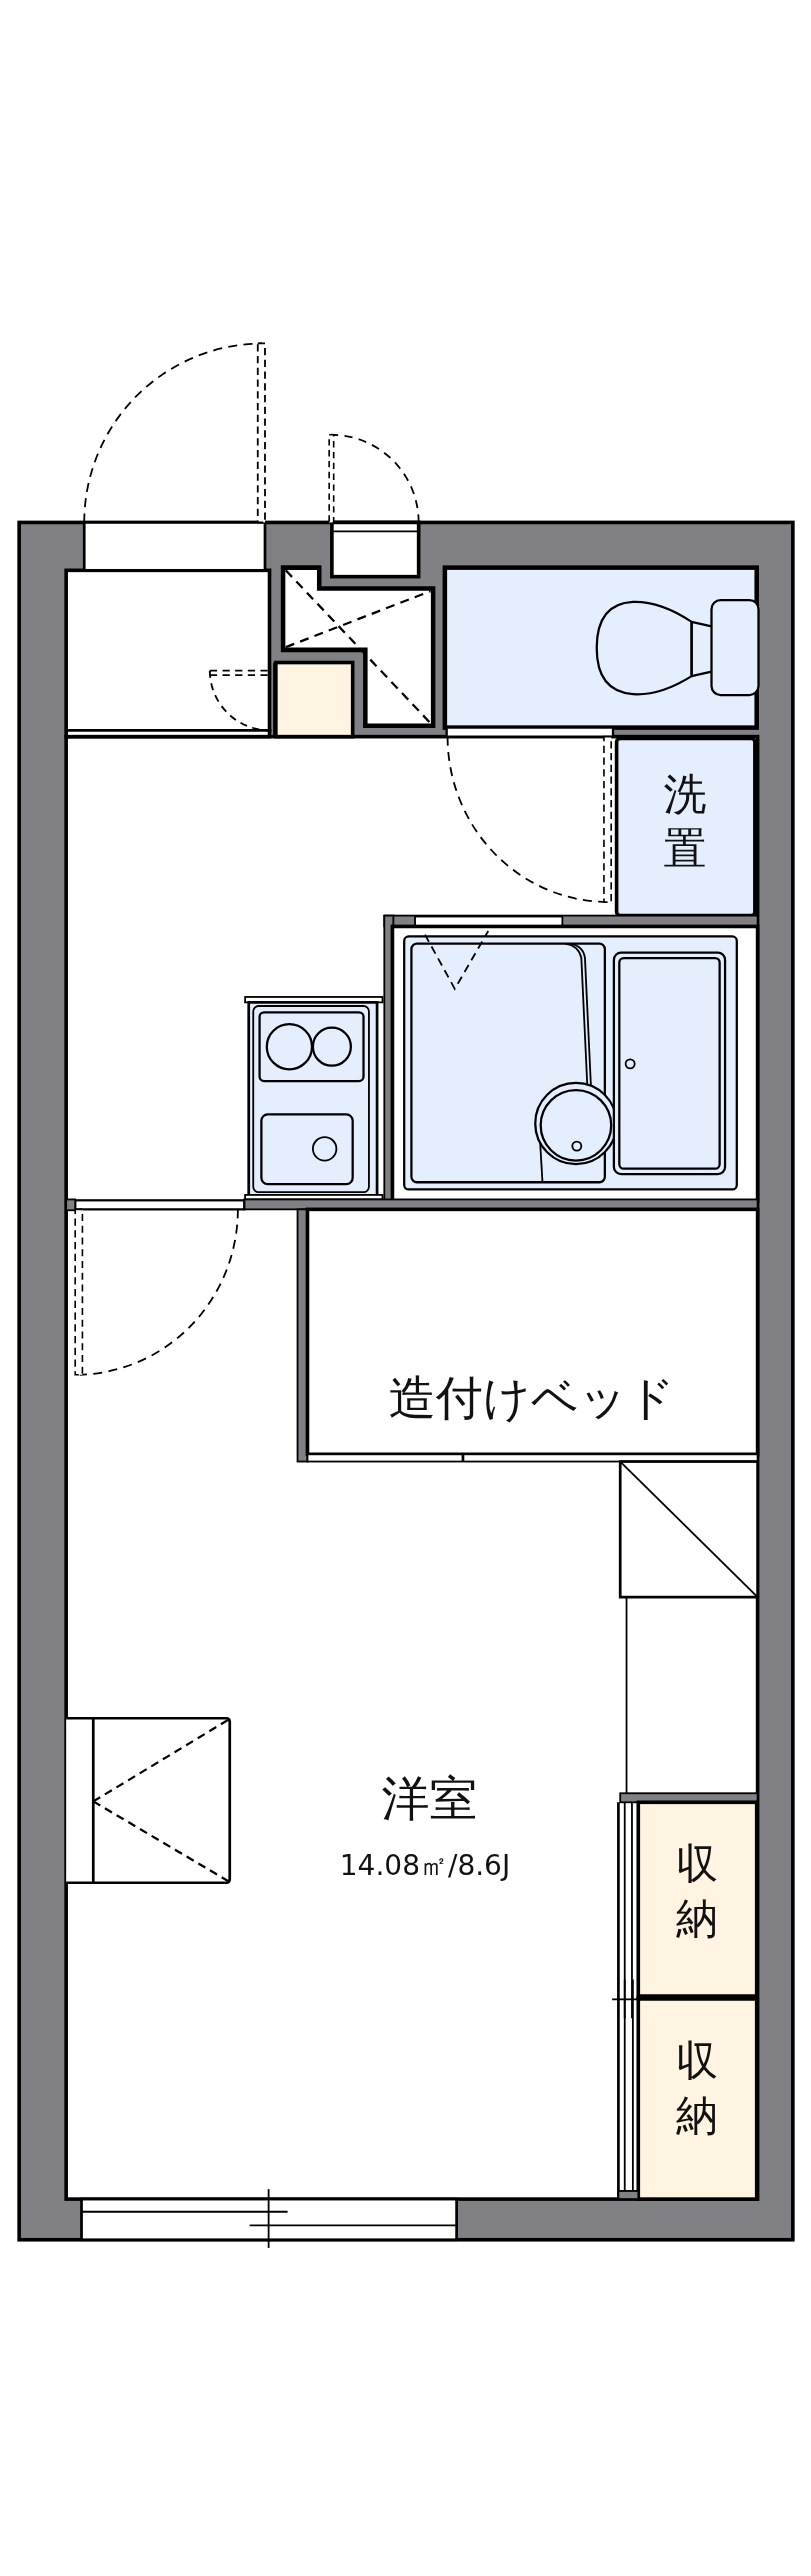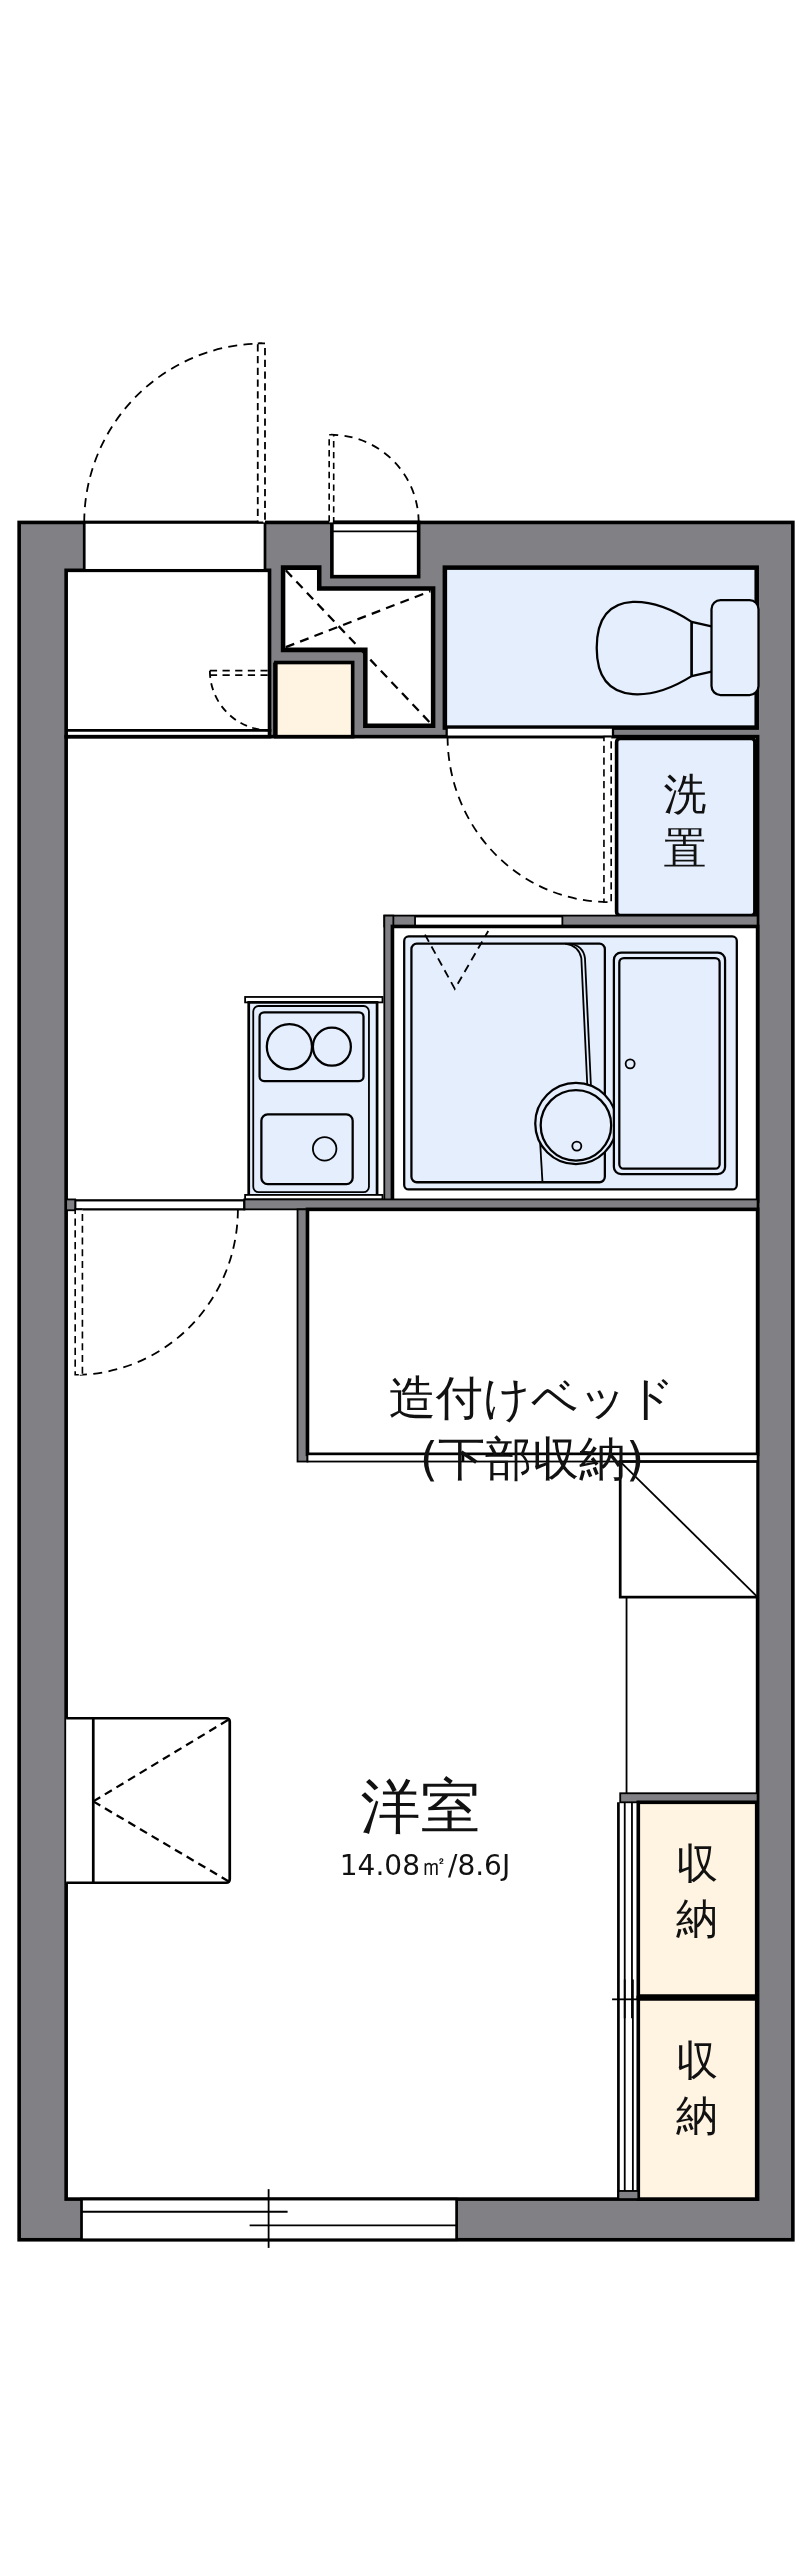--- a/index.html
+++ b/index.html
@@ -162,24 +162,23 @@
   </g>
 </svg>
 
 <div class="vlabel" style="left:616px; top:768px; width:138px; font-size:43px;">
   <div>洗</div>
   <div>置</div>
 </div>
 
 <div class="vlabel" style="left:307px; top:1334px; width:450px; font-size:47px; line-height:1.3;margin-top:33px;">
   <div>造付けベッド</div>
-  <div>(下部収納)</div>
 </div>
 
-<div class="label" style="left:285px; top:1767px; width:271px; font-size:60px;">洋室</div>
+<div class="label" style="left:294px; top:1767px; width:271px; font-size:48px;">洋室</div>
 <div class="label" style="left:244px; top:1847px; width:362px; font-size:28px;">14.08㎡/8.6J</div>
 
 <div class="vlabel" style="left:638px; top:1837px; width:118px; font-size:42px; line-height:1.3;">
   <div>収</div>
   <div>納</div>
 </div>
 
 <div class="vlabel" style="left:638px; top:2034px; width:118px; font-size:42px; line-height:1.3;">
   <div>収</div>
   <div>納</div>

